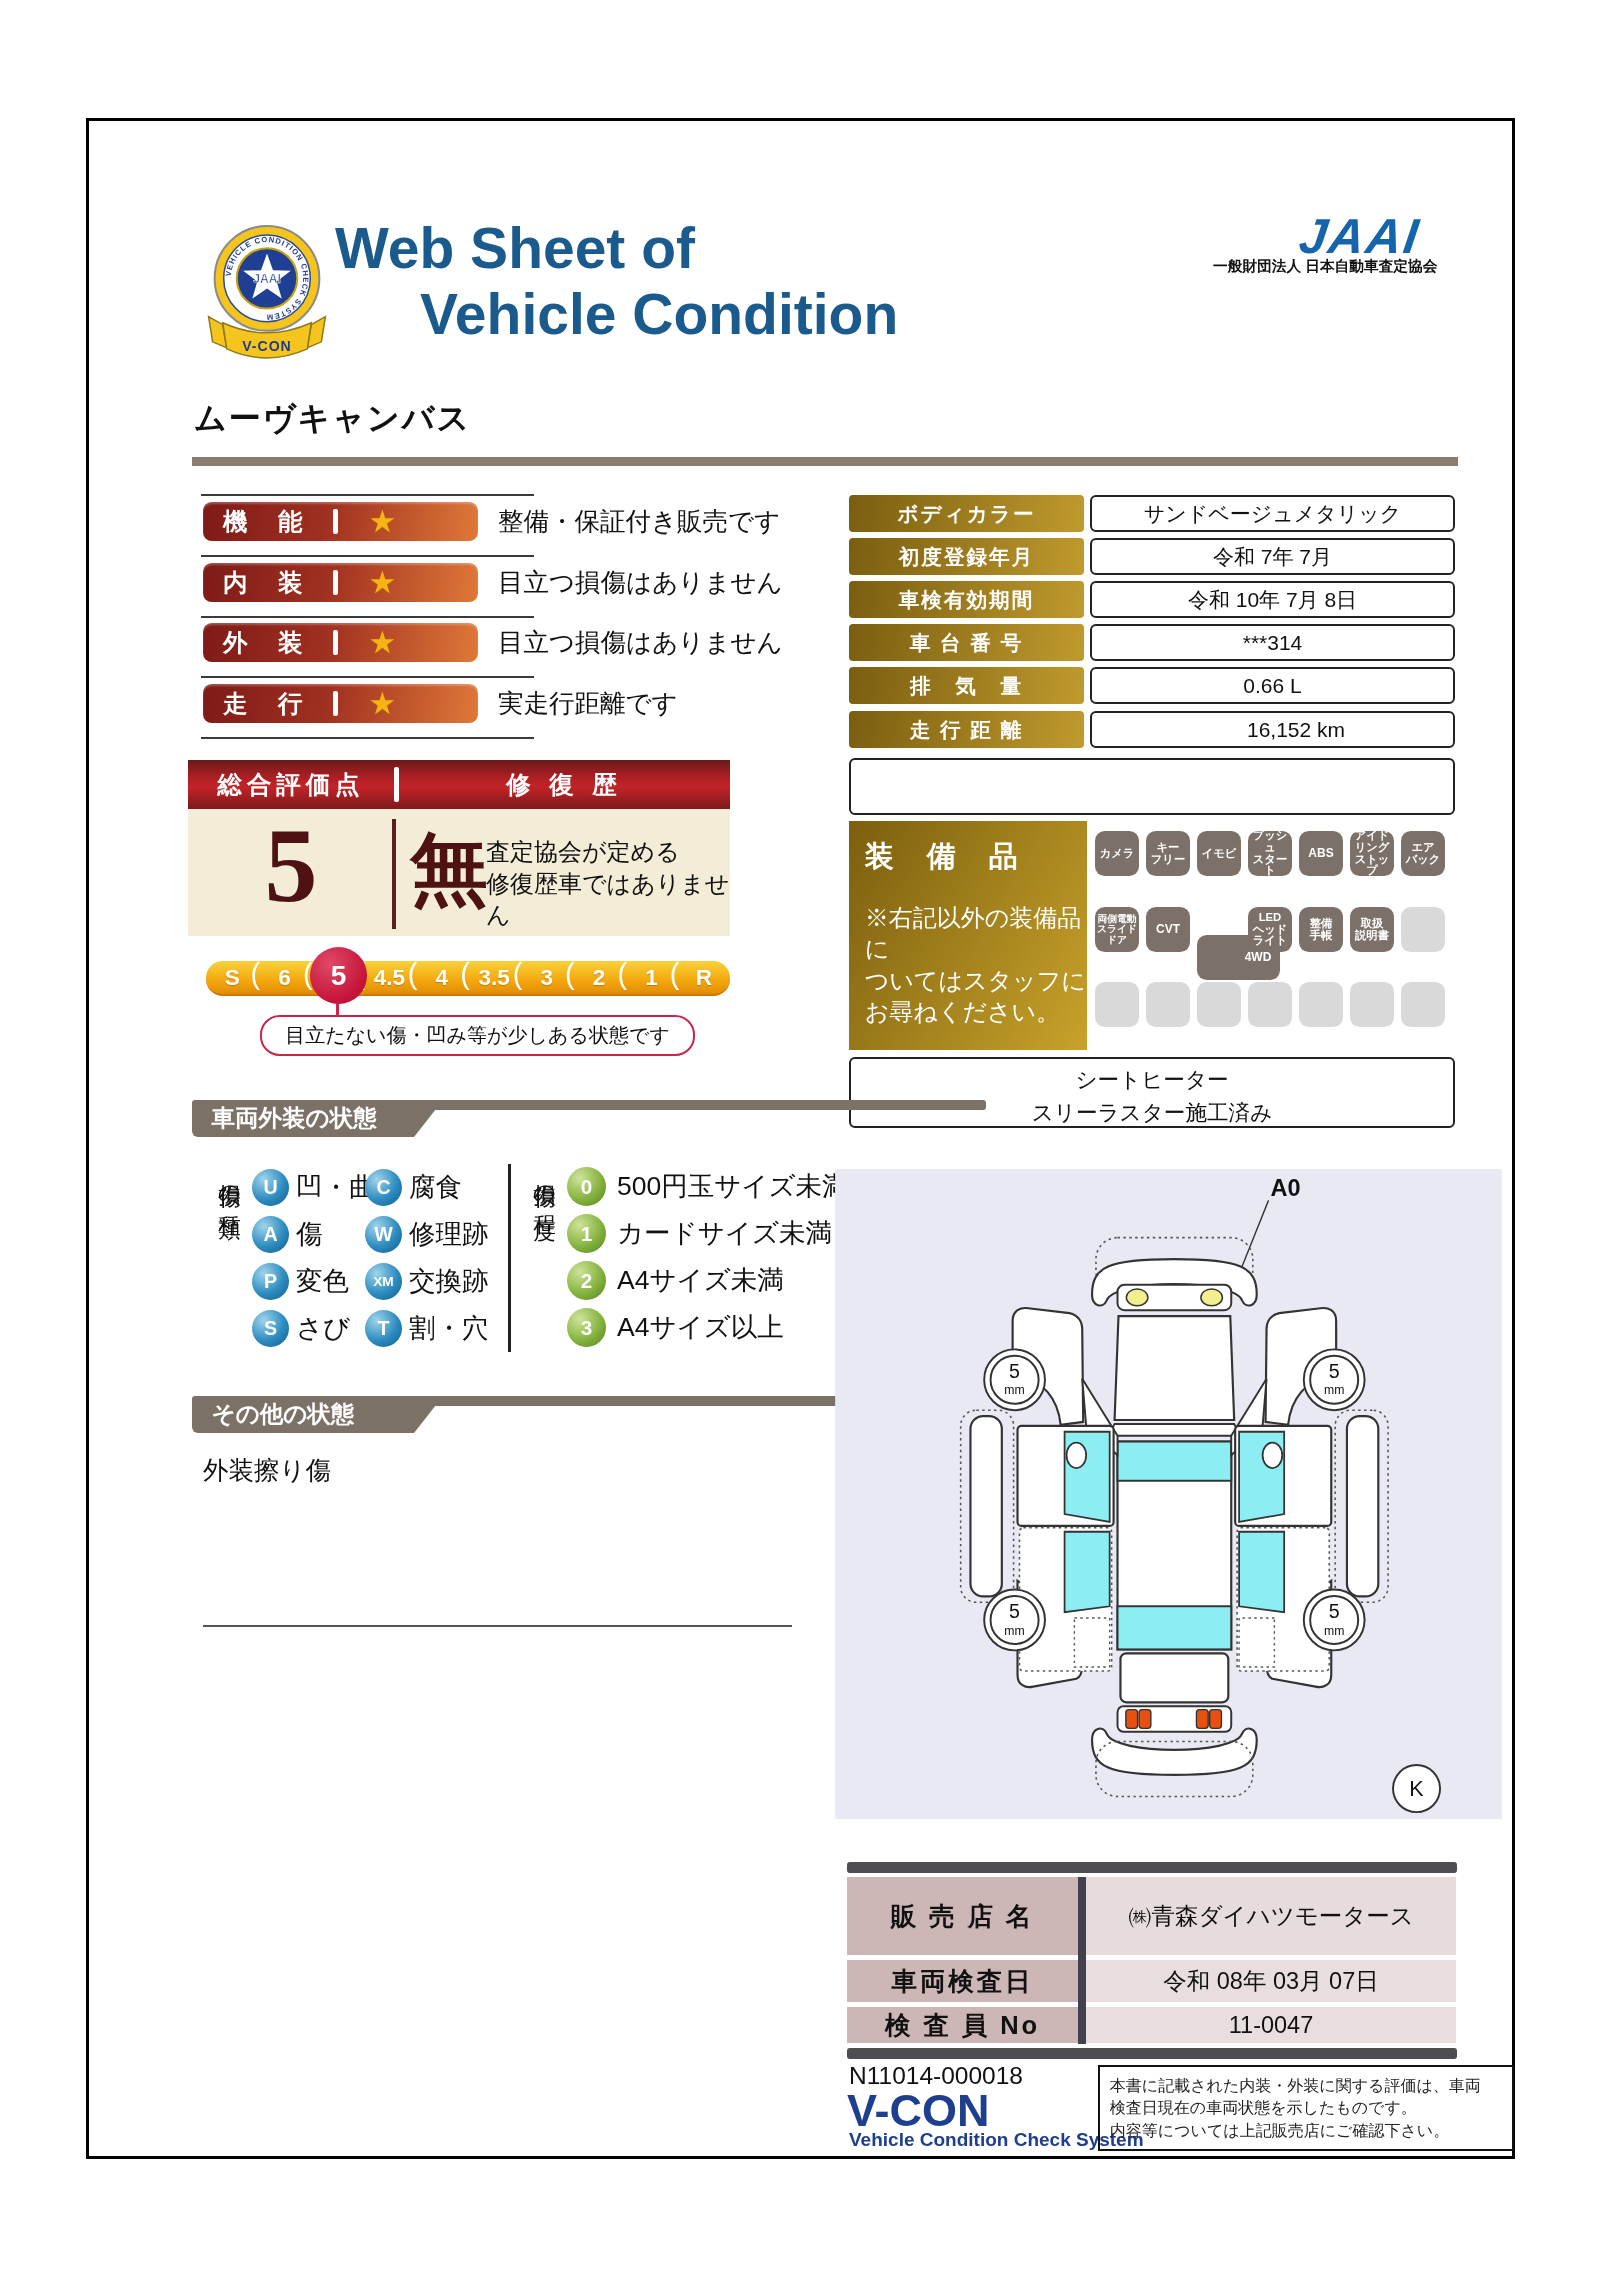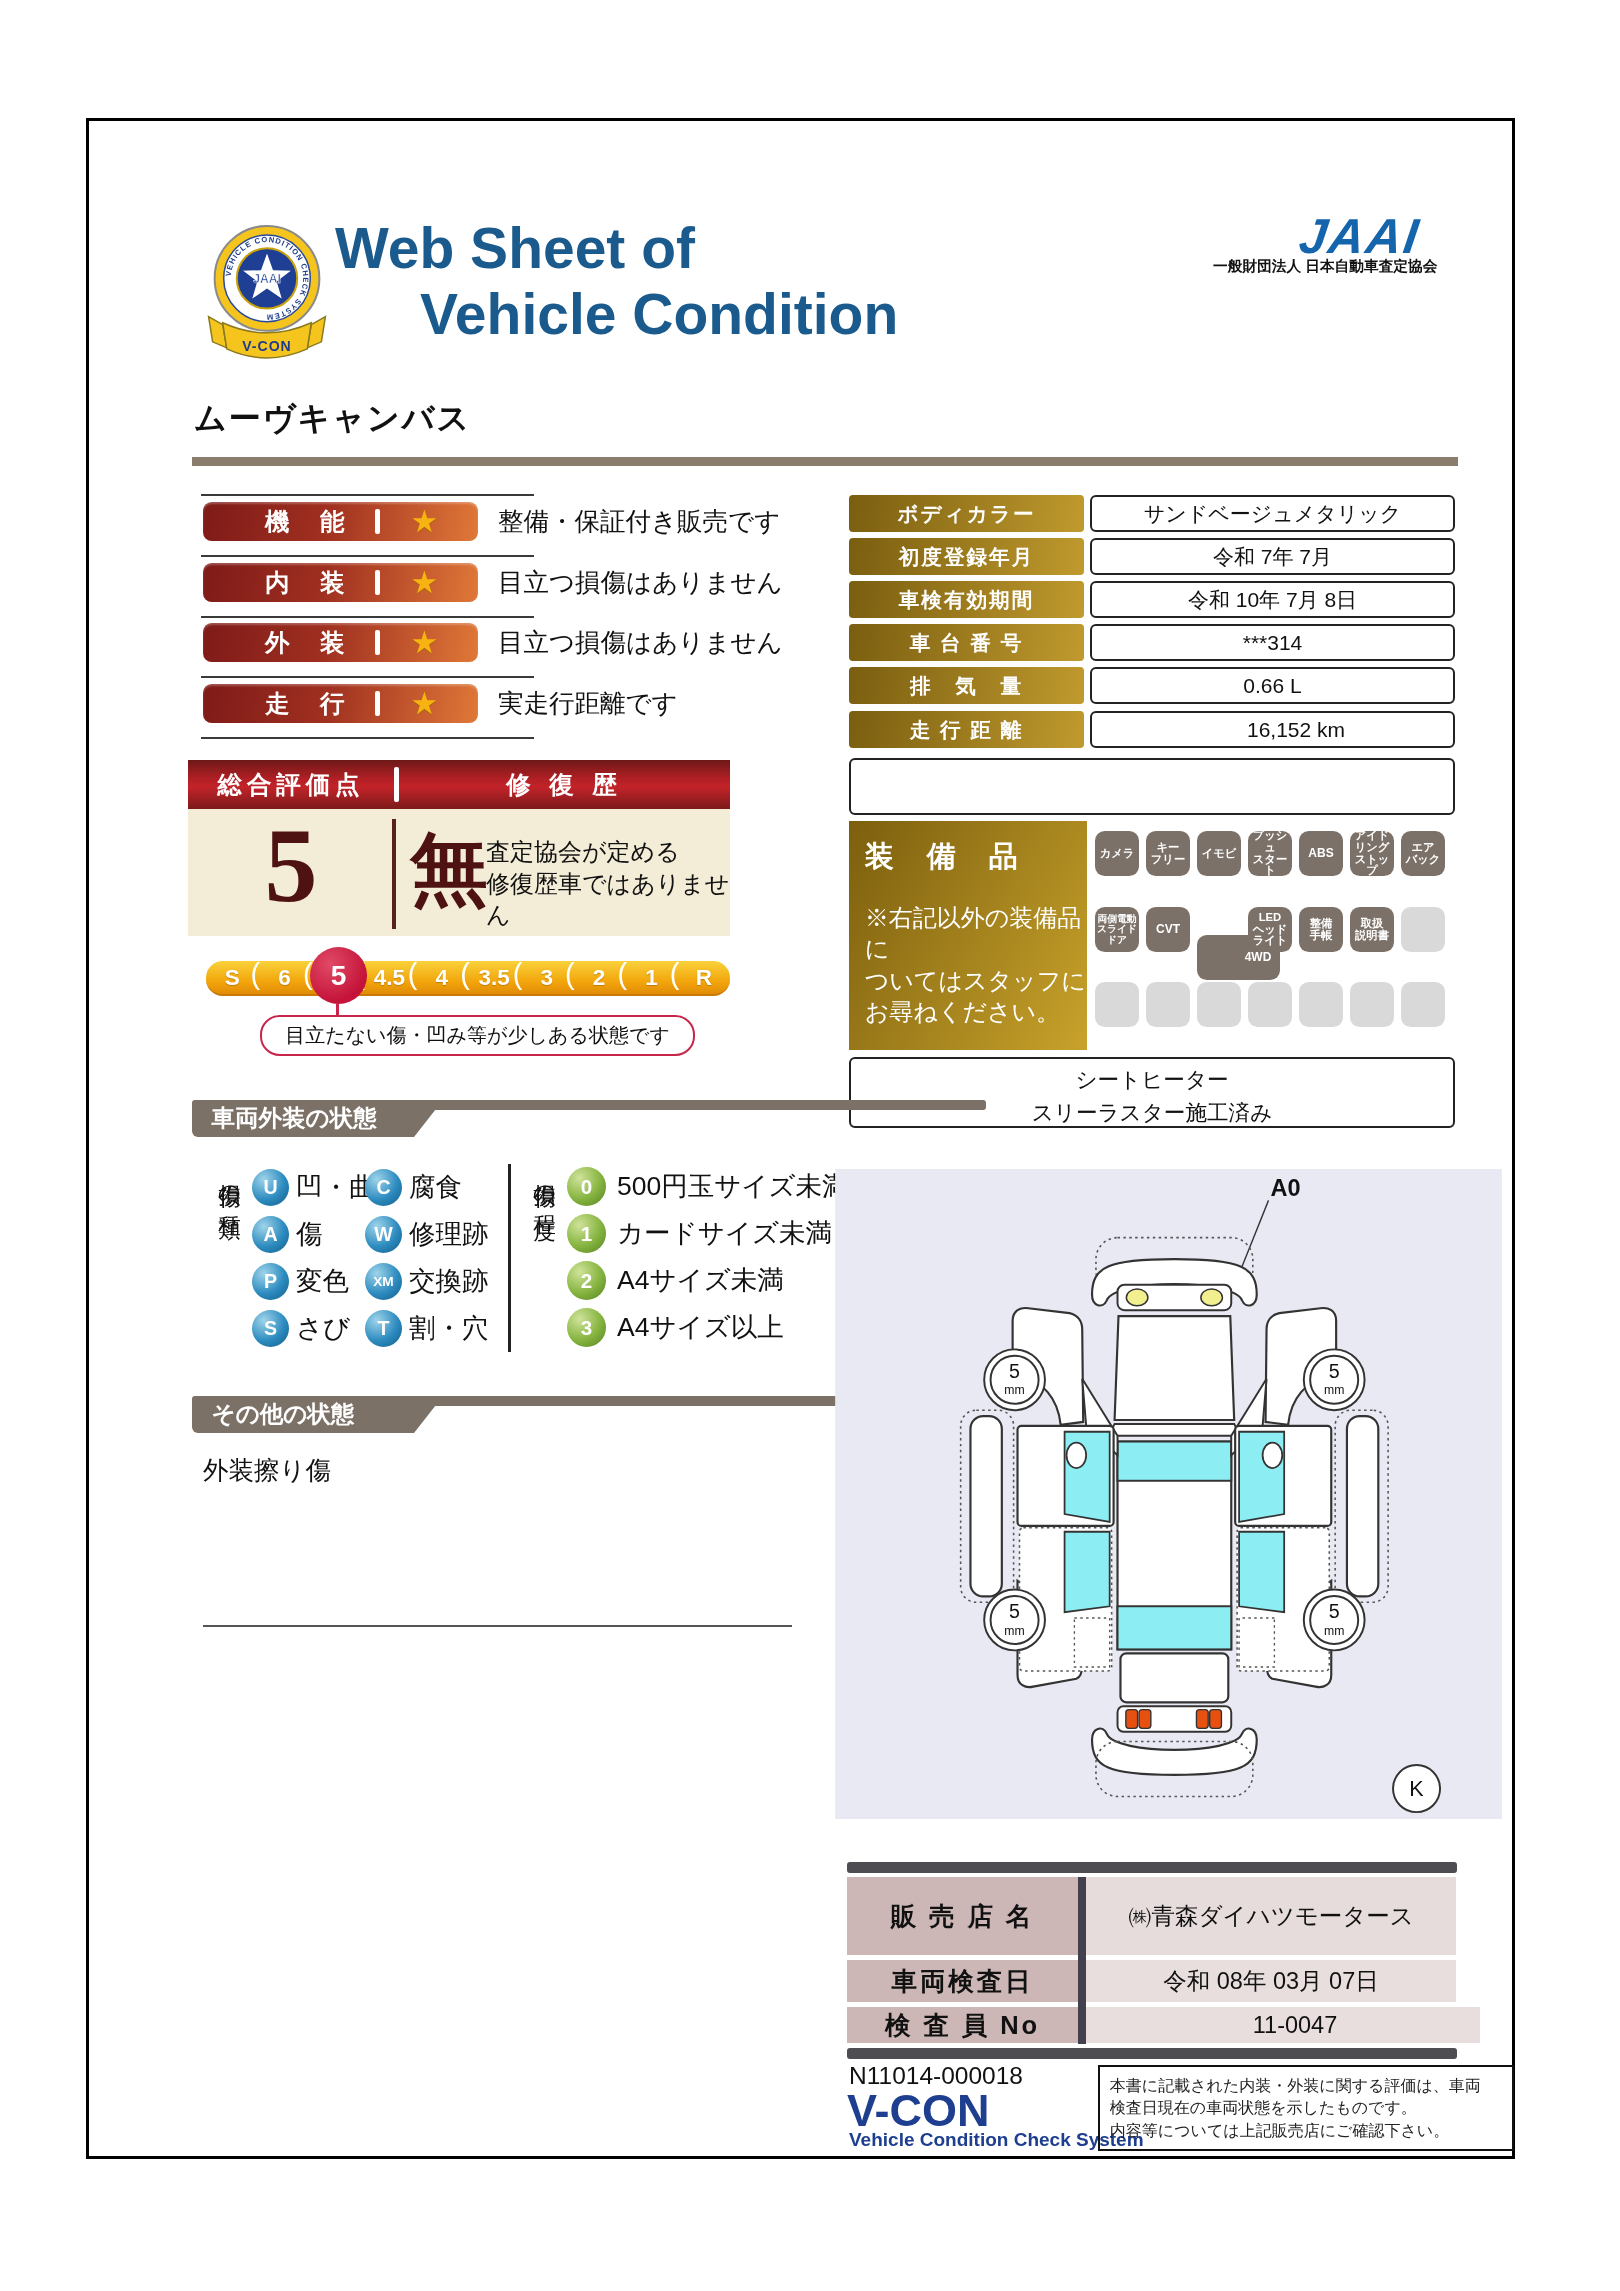--- a/index.html
+++ b/index.html
@@ -13,21 +13,21 @@
   
   .title{font-weight:800;color:#1a5a8c;font-size:57px;line-height:1;}
   .jaai{font-style:italic;font-weight:900;color:#1565ad;font-size:49px;letter-spacing:2px;transform:skewX(-8deg);}
   .jaai-sub{font-size:14.7px;font-weight:700;color:#111;}
   .vname{font-size:32px;font-weight:700;letter-spacing:2px;}
   .taupebar{background:#8b7d6e;height:8.8px;}
   
   .sepline{height:2px;background:#3a3a3a;}
   .rbadge{width:275px;height:39px;border-radius:8.8px;display:flex;align-items:center;
           background:linear-gradient(100deg,#7e1a18 0%,#a03020 45%,#e07838 100%);
-          box-shadow:inset 0 2px 2px rgba(255,255,255,.25);padding-left:62px;box-sizing:border-box;}
+          box-shadow:inset 0 2px 2px rgba(255,255,255,.25);padding-left:20px;box-sizing:border-box;}
   .rbadge .lab{color:#fff;font-size:24.5px;font-weight:700;letter-spacing:.12em;}
   .rbadge .vbar{width:4.9px;height:25.5px;background:#fff;border-radius:2px;margin-left:27.4px;}
   .rbadge .star{font-size:31px;color:#f7b312;margin-left:31px;text-shadow:0 1px 1px #a96a06;}
   .rdesc{font-size:25.5px;line-height:39px;}
   
   .ilabel{width:235px;height:37px;border-radius:3.9px;color:#fff;font-weight:700;font-size:20.6px;
           background:linear-gradient(100deg,#7a5e10,#c09a2e);display:flex;align-items:center;
           justify-content:center;letter-spacing:2px;}
   .ivalue{width:365px;height:37px;border:2px solid #222;border-radius:5.9px;background:#fff;
           display:flex;align-items:center;justify-content:center;font-size:21px;box-sizing:border-box;}
@@ -365,21 +365,21 @@
   </svg>
 
   <div class="abs darkbar" style="left:847px;top:1862px;width:610px;height:10.8px;"></div>
   <div class="abs" style="left:1078px;top:1877px;width:7.8px;height:167px;background:#44414e;"></div>
 
   <div class="abs dcellL pre" style="left:847px;top:1877px;width:231px;height:78px;">販 売 店 名</div>
   <div class="abs dcellR" style="left:1086px;top:1877px;width:370px;height:78px;background:#e7dcdc;">㈱青森ダイハツモータース</div>
   <div class="abs dcellL pre" style="left:847px;top:1960px;width:231px;height:42px;">車両検査日</div>
   <div class="abs dcellR" style="left:1086px;top:1960px;width:370px;height:42px;">令和 08年 03月 07日</div>
   <div class="abs dcellL pre" style="left:847px;top:2007px;width:231px;height:36px;">検 査 員 No</div>
-  <div class="abs dcellR" style="left:1086px;top:2007px;width:370px;height:36px;padding-left:24px;">11-0047</div>
+  <div class="abs dcellR" style="left:1086px;top:2007px;width:370px;height:36px;">11-0047</div>
 
   <div class="abs darkbar" style="left:847px;top:2048px;width:610px;height:10.8px;"></div>
 
   <div class="abs docnum" style="left:849px;top:2062px;">N11014-000018</div>
   <div class="abs vconlogo" style="left:847px;top:2088px;">V-CON</div>
   <div class="abs vconsub" style="left:849px;top:2129px;">Vehicle Condition Check System</div>
   <div class="abs disc pl" style="left:1098px;top:2065px;width:416px;height:86px;">本書に記載された内装・外装に関する評価は、車両
 検査日現在の車両状態を示したものです。
 内容等については上記販売店にご確認下さい。</div>
 

